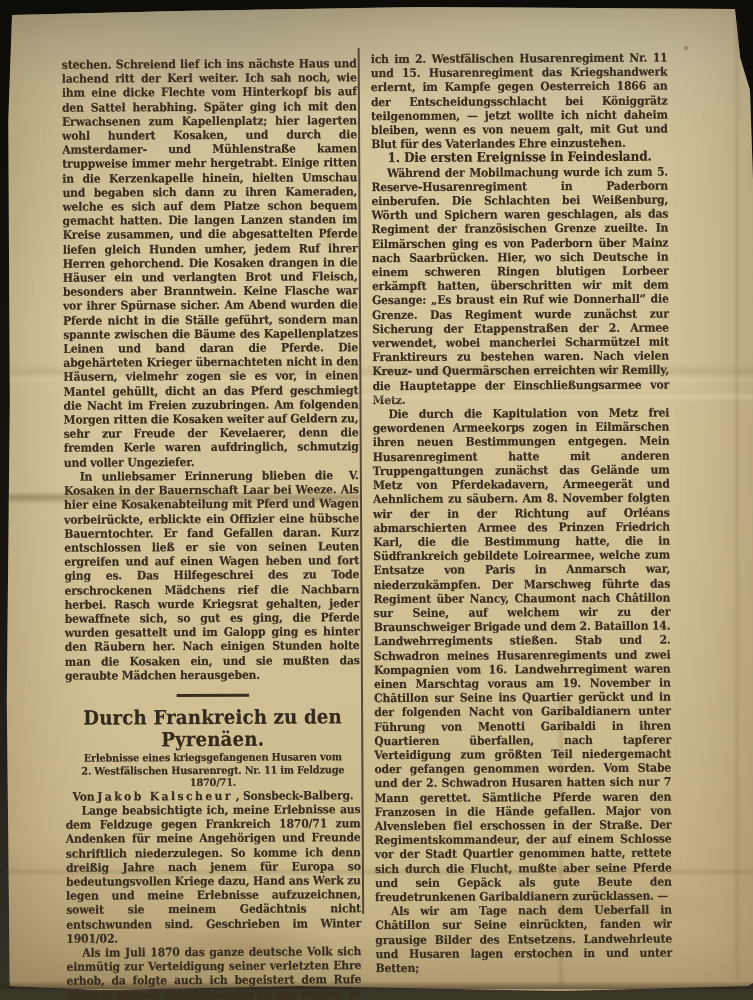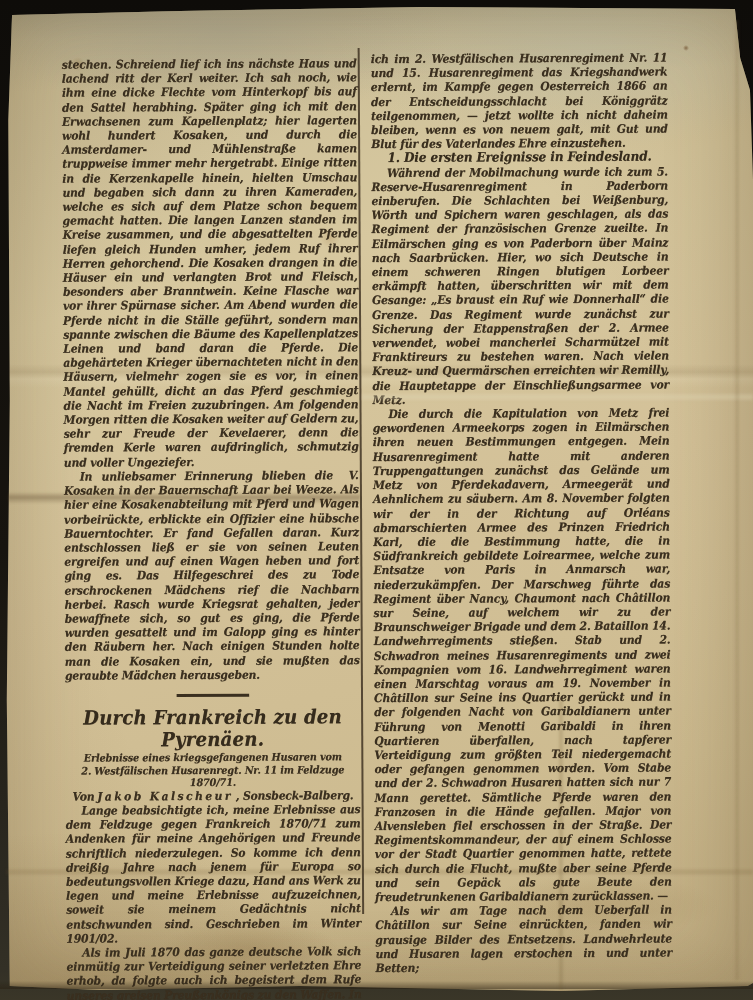--- a/index.html
+++ b/index.html
@@ -1,21 +1,21 @@
 <!DOCTYPE html>
 <html><head>
 <meta charset="utf-8">
 <style>
   html,body{margin:0;padding:0;}
   body{
     width:753px;height:1000px;overflow:hidden;position:relative;
     background:linear-gradient(to bottom,#0e0c09 0%,#17140f 55%,#333026 97%,#3a3628 100%);
     font-family:"DejaVu Serif", serif;
   }
-  .photo{position:absolute;inset:0;font-style:italic;}
+  .photo{position:absolute;inset:0;}
   
   .paper{
     position:absolute;inset:0;
     clip-path:polygon(1.6% 1.5%, 23.9% 1.1%, 55.8% 0.7%, 97.6% 0.9%, 98.3% 5.8%, 99.6% 9%, 100% 18%, 100% 98.3%, 99.3% 98.6%, 74.4% 99.1%, 39.8% 98.6%, 13.3% 99%, 1.3% 98.6%, 0.9% 70%, 1.3% 40%, 1.1% 12%);
     background:
       radial-gradient(ellipse 360px 140px at 78% 5%, rgba(190,190,168,0.50), rgba(190,190,168,0) 70%),
       radial-gradient(ellipse 300px 120px at 30% 3%, rgba(165,160,138,0.55), rgba(165,160,138,0) 75%),
       linear-gradient(178deg, rgba(130,127,108,0.45) 0%, rgba(150,147,126,0.22) 4%, rgba(0,0,0,0) 9%),
       linear-gradient(to bottom, rgba(0,0,0,0) 36.4%, rgba(112,92,58,0.14) 37.2%, rgba(234,224,192,0.20) 37.9%, rgba(0,0,0,0) 38.8%),
       radial-gradient(ellipse 420px 240px at 8% 100%, rgba(118,92,52,0.30), rgba(118,92,52,0) 70%),

